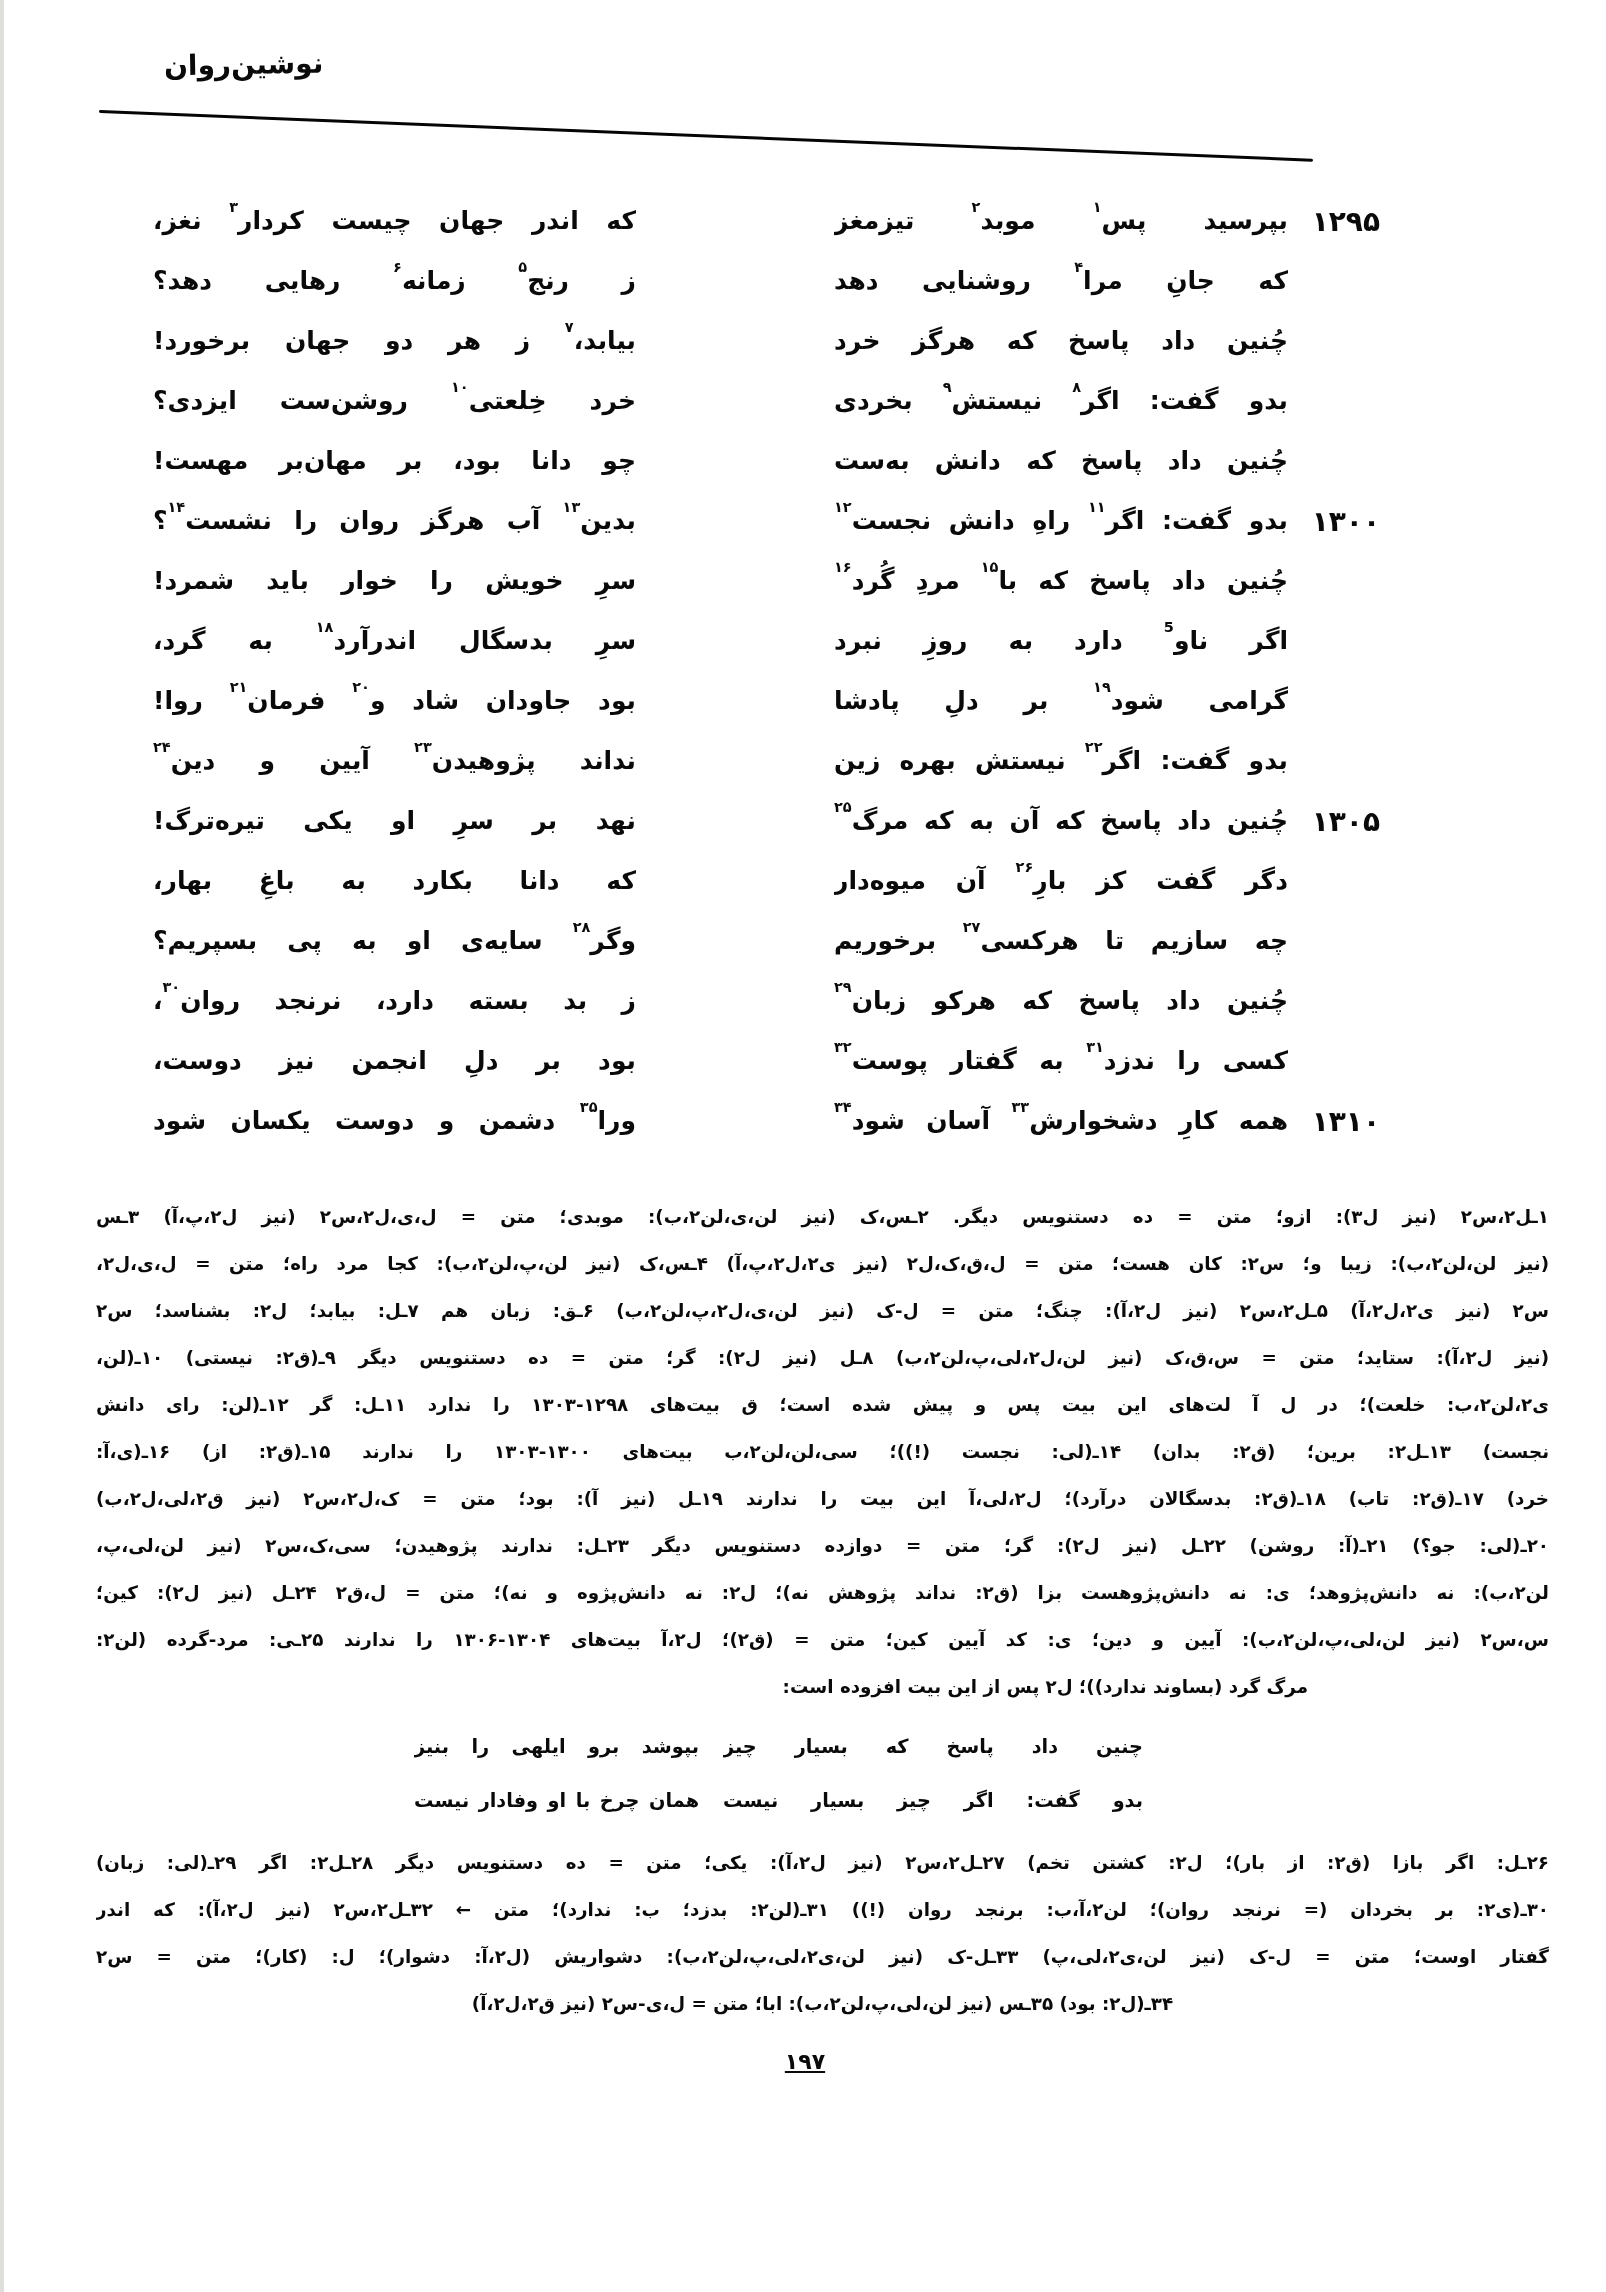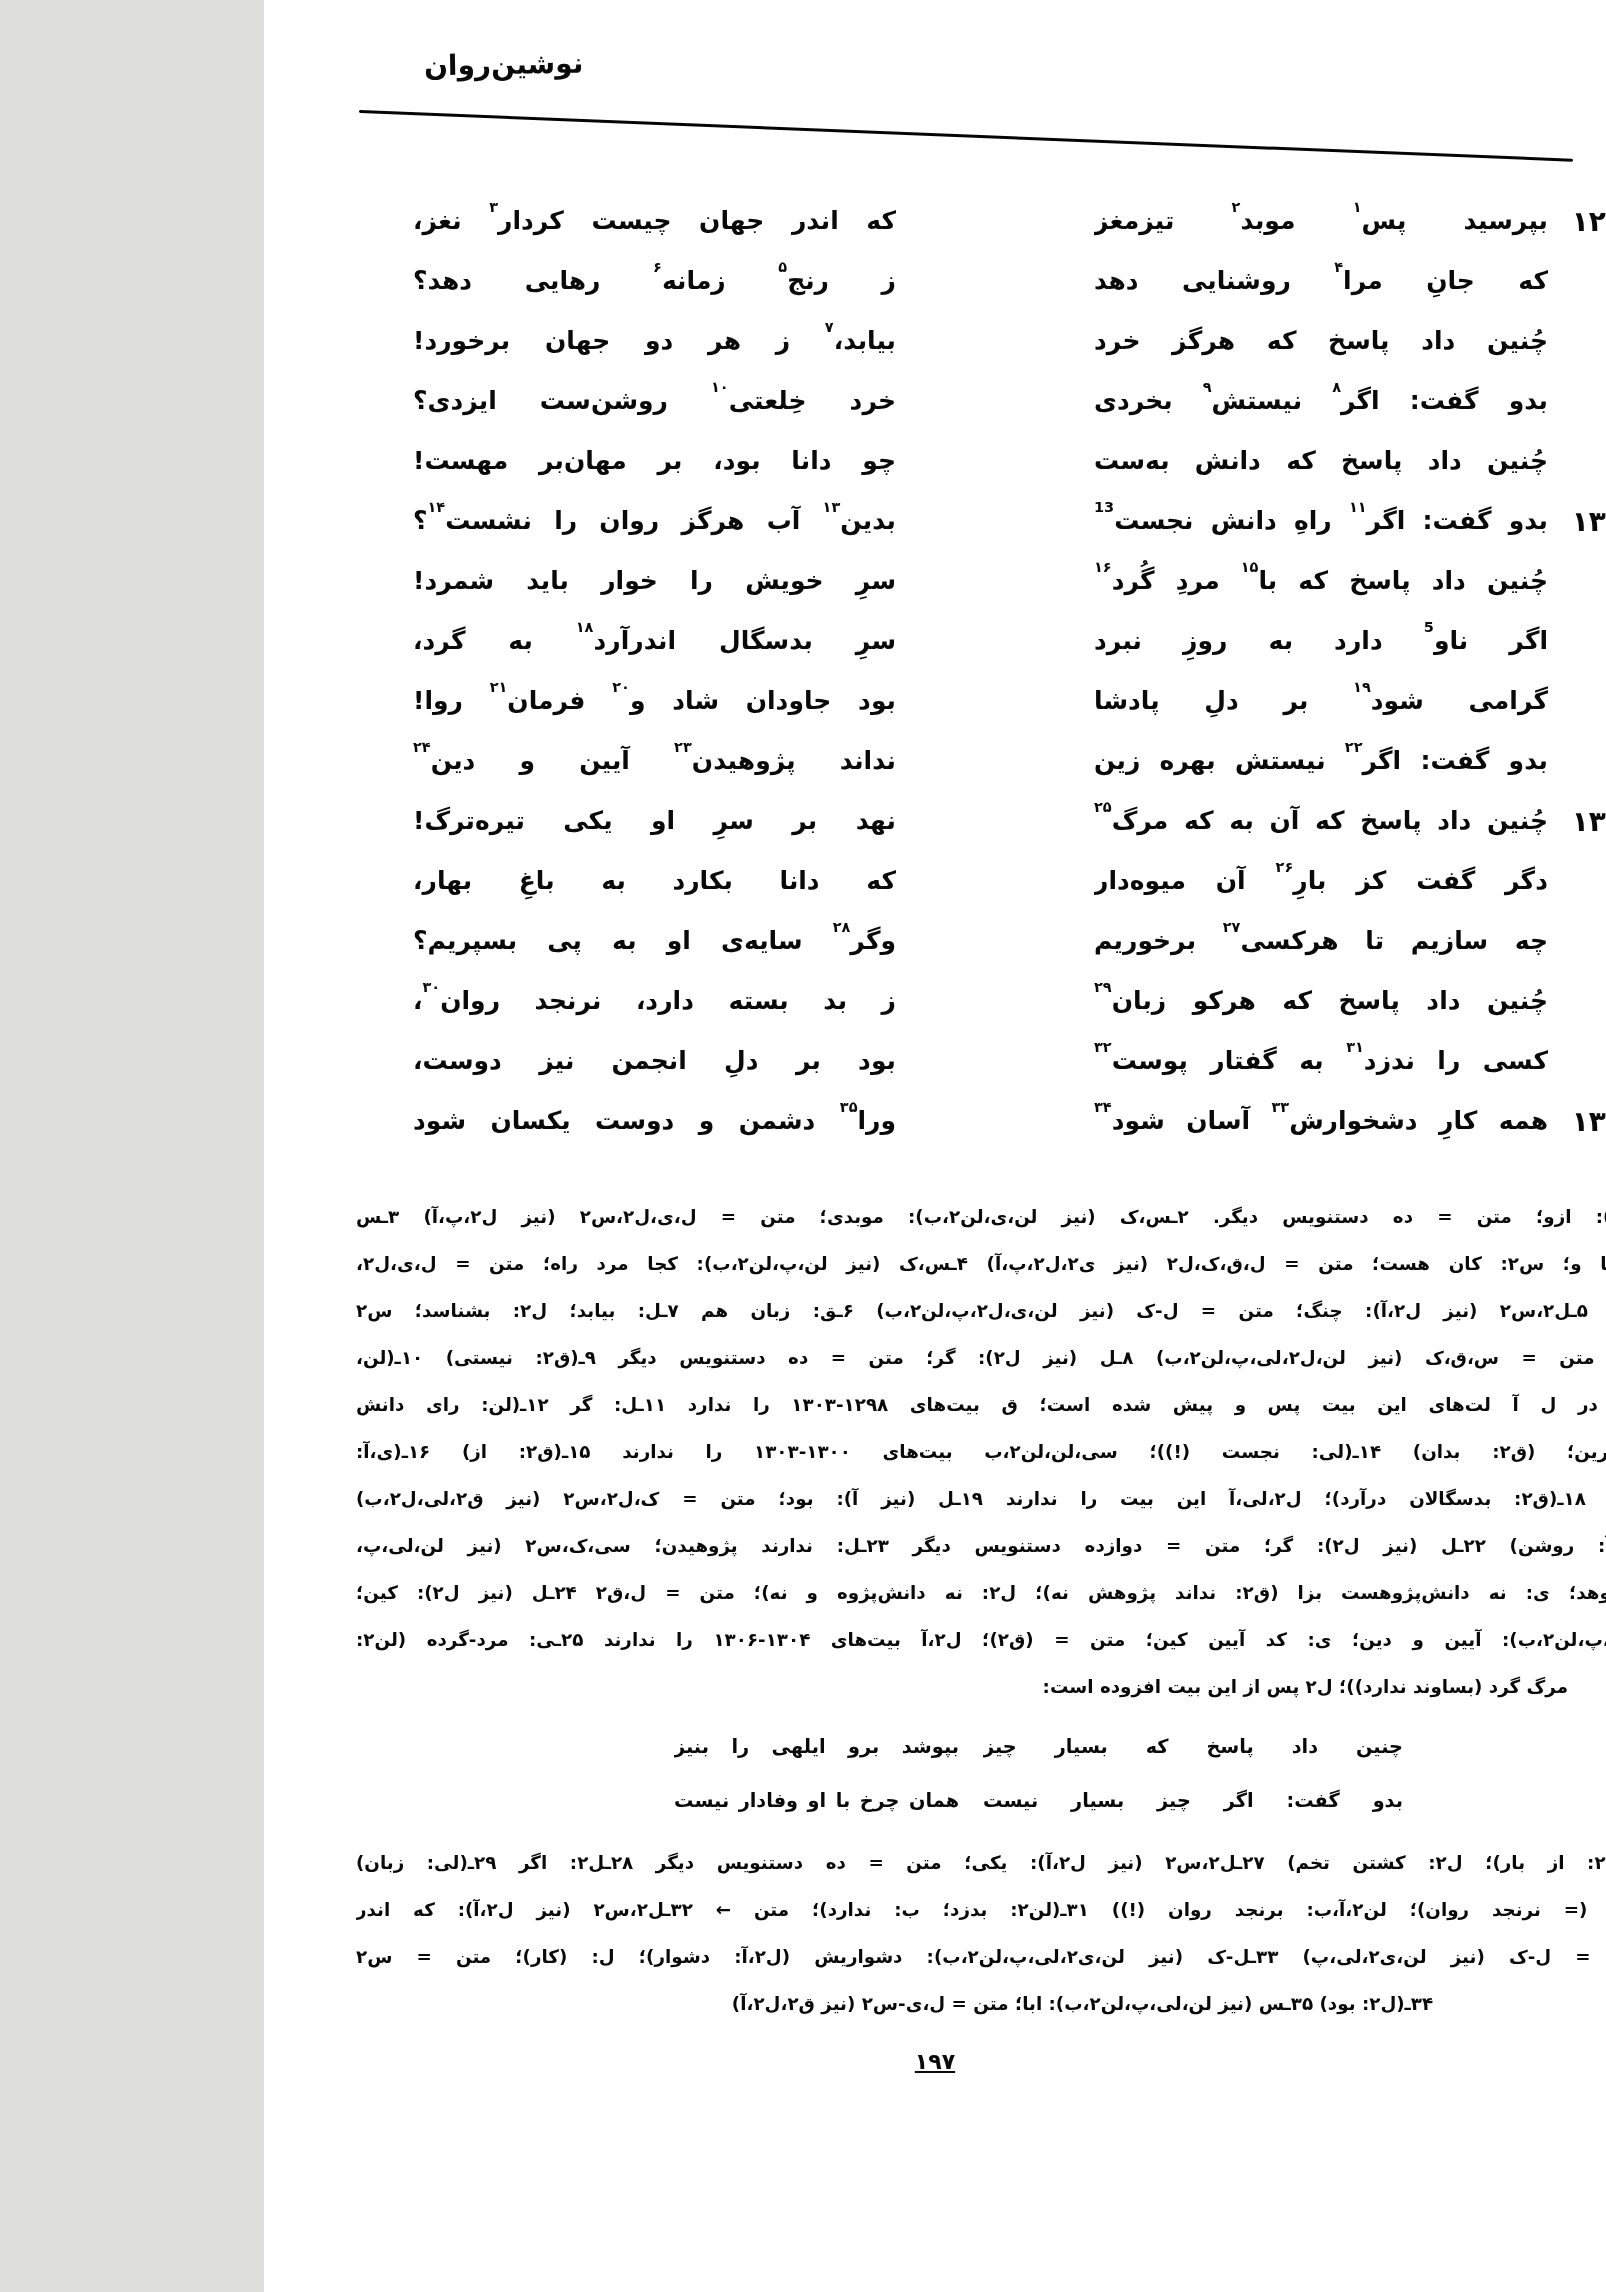--- a/index.html
+++ b/index.html
@@ -1,18 +1,18 @@
 <!DOCTYPE html>
 <html lang="fa" dir="rtl"><head>
 <meta charset="utf-8">
 <style>
   html,body{margin:0;padding:0;background:#dededa;}
   .page{
-    position:relative;width:1306px;height:2292px;background:#ffffff;
-    font-family:"DejaVu Sans",sans-serif;color:#0a0a0a;direction:rtl;overflow:hidden;padding-left:36px;
+    position:relative;width:1602px;height:2292px;background:#ffffff;
+    font-family:"DejaVu Sans",sans-serif;color:#0a0a0a;direction:rtl;overflow:hidden;
   }
   .running-header{
     position:absolute;top:48px;left:160px;font-size:28px;font-weight:bold;
     transform:rotate(-1deg);
   }
   .header-rule{
     position:absolute;top:110px;left:95px;width:1215px;height:2.9px;background:#050505;
     transform:rotate(2.3deg);transform-origin:0 50%;border-radius:1.9px;
   }
   .poem{position:absolute;top:191px;left:150px;width:1226px;}
@@ -82,21 +82,21 @@
         <div class="hemistich hem-left">خرد خِلعتی<sup>۱۰</sup> روشن‌ست ایزدی؟</div>
       </div>
       <div class="verse-row">
         <div class="verse-num"></div>
         <div class="hemistich hem-right">چُنین داد پاسخ که دانش به‌ست</div>
         <div class="gutter"></div>
         <div class="hemistich hem-left">چو دانا بود، بر مهان‌بر مهست!</div>
       </div>
       <div class="verse-row">
         <div class="verse-num">۱۳۰۰</div>
-        <div class="hemistich hem-right">بدو گفت: اگر<sup>۱۱</sup> راهِ دانش نجست<sup>13</sup></div>
+        <div class="hemistich hem-right">بدو گفت: اگر<sup>۱۱</sup> راهِ دانش نجست<sup>۱۲</sup></div>
         <div class="gutter"></div>
         <div class="hemistich hem-left">بدین<sup>۱۳</sup> آب هرگز روان را نشست<sup>۱۴</sup>؟</div>
       </div>
       <div class="verse-row">
         <div class="verse-num"></div>
         <div class="hemistich hem-right">چُنین داد پاسخ که با<sup>۱۵</sup> مردِ گُرد<sup>۱۶</sup></div>
         <div class="gutter"></div>
         <div class="hemistich hem-left">سرِ خویش را خوار باید شمرد!</div>
       </div>
       <div class="verse-row">

